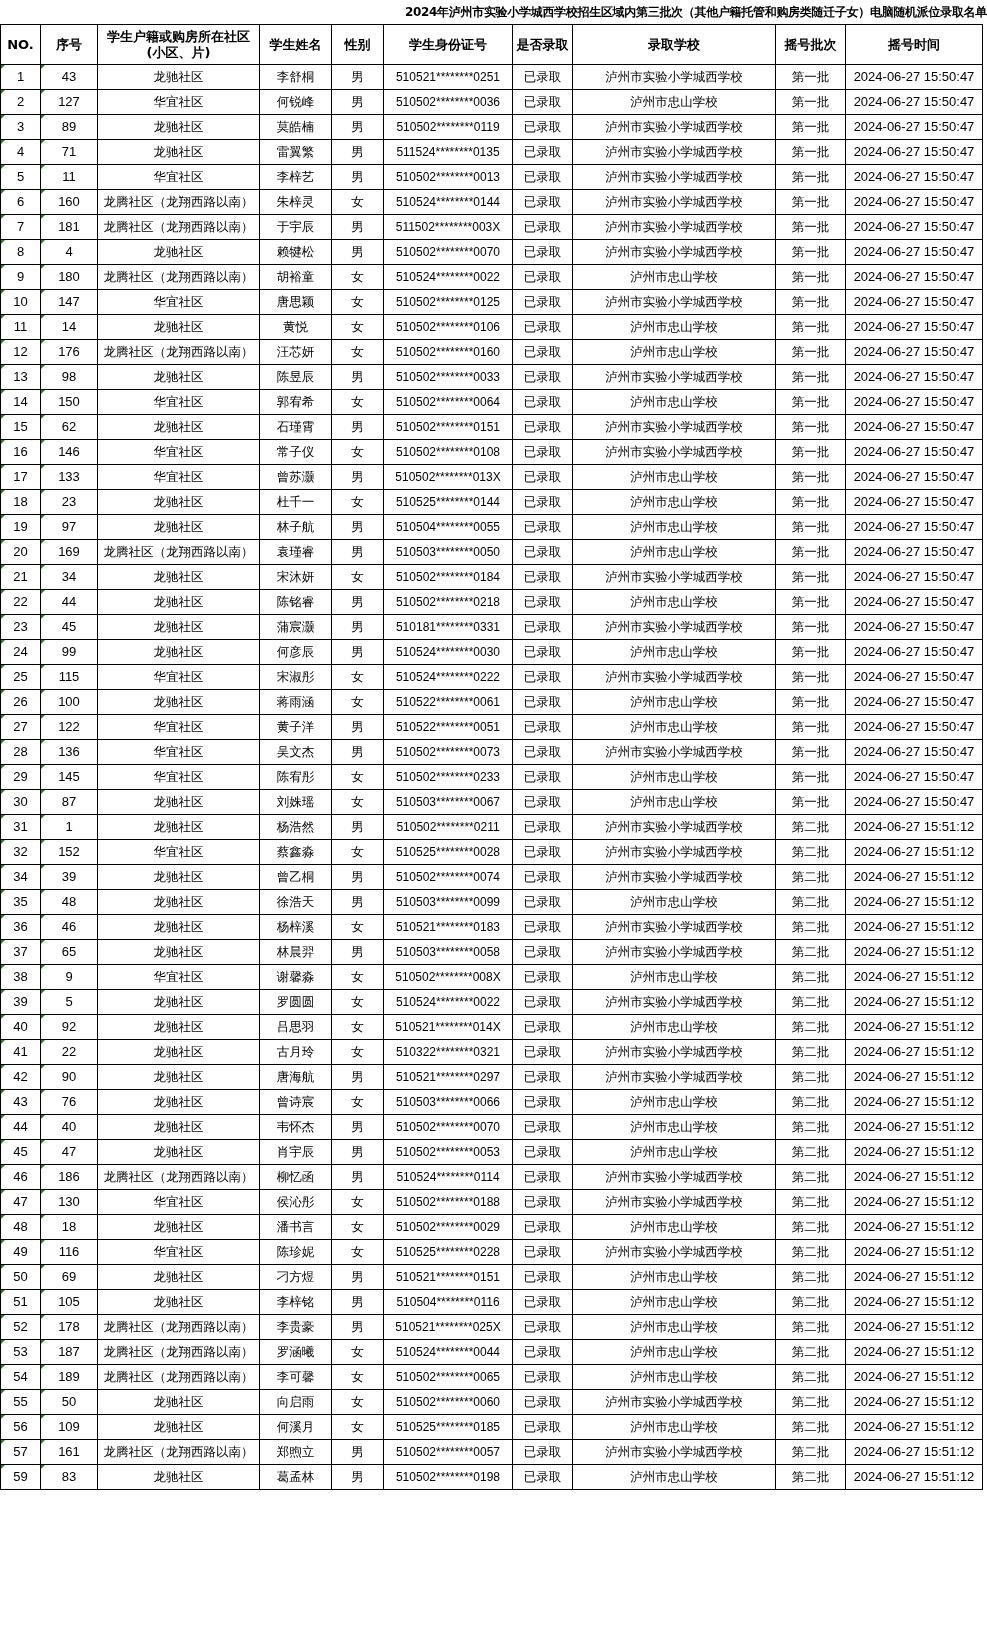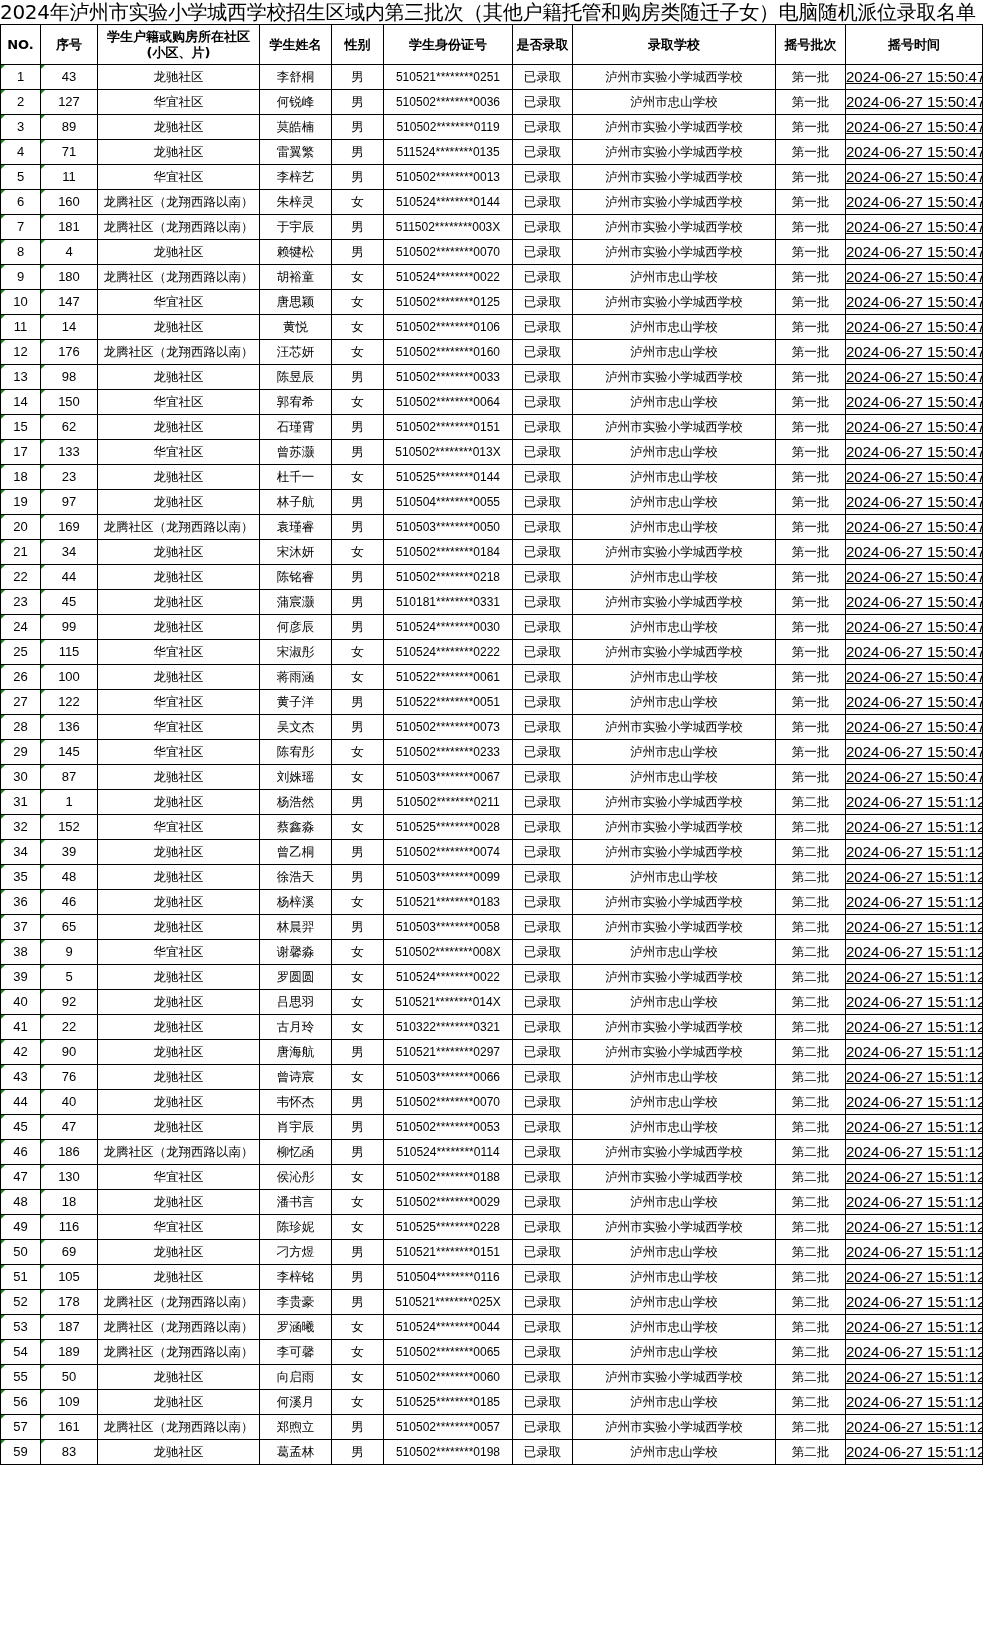--- a/index.html
+++ b/index.html
@@ -1,40 +1,40 @@
 <!DOCTYPE html>
 <html><head>
   <meta charset="utf-8">
   <style>
     html, body { margin: 0; padding: 0; background: #ffffff; }
     body { width: 987px; height: 1629px; overflow: hidden; font-family: "DejaVu Sans", "Liberation Sans", sans-serif; color: #000; }
     .title {
       position: absolute; left: 0; top: 0; width: 987px; height: 24px;
-      text-align: left; font-weight: normal; font-size: 20px; line-height: 24px; letter-spacing: -0.3px;
+      text-align: right; font-weight: bold; font-size: 12px; line-height: 24px; letter-spacing: -0.3px;
       white-space: nowrap;
     }
     table.roster {
       position: absolute; left: 0; top: 24px;
       border-collapse: collapse; table-layout: fixed; width: 982px;
       font-size: 12.5px;
     }
     table.roster th, table.roster td {
       border: 1px solid #000; text-align: center; vertical-align: middle;
       padding: 0; white-space: nowrap; overflow: hidden;
     }
     table.roster thead th { height: 39px; font-weight: bold; font-size: 13px; line-height: 16px; }
     table.roster tbody td { height: 24px; line-height: 24px; }
     td.num { font-family: "Liberation Sans", "DejaVu Sans", sans-serif; font-size: 13px; }
     td.flag { position: relative; }
     td.flag::before {
       content: ""; position: absolute; left: 0; top: 0;
       border-top: 4px solid #1a8a1a; border-right: 4px solid transparent;
     }
     td.id { text-align: left; padding-left: 10px; font-family: "Liberation Sans", "DejaVu Sans", sans-serif; font-size: 12px; }
-    td.time { font-family: "Liberation Sans", "DejaVu Sans", sans-serif; font-size: 15px; text-decoration: underline; }
+    td.time { font-family: "Liberation Sans", "DejaVu Sans", sans-serif; font-size: 13px; }
     td.cm-left { text-align: left; padding-left: 2px; }
   </style>
 </head>
 <body>
 
 <div class="title">2024年泸州市实验小学城西学校招生区域内第三批次（其他户籍托管和购房类随迁子女）电脑随机派位录取名单</div>
 
 <table class="roster">
   <colgroup>
     <col style="width:40px">
@@ -240,20 +240,32 @@
         <td>龙驰社区</td>
         <td>石瑾霄</td>
         <td>男</td>
         <td class="id">510502********0151</td>
         <td>已录取</td>
         <td>泸州市实验小学城西学校</td>
         <td>第一批</td>
         <td class="time">2024-06-27 15:50:47</td>
       </tr>
       <tr>
+        <td class="num flag">16</td>
+        <td class="num flag">146</td>
+        <td>华宜社区</td>
+        <td>常子仪</td>
+        <td>女</td>
+        <td class="id">510502********0108</td>
+        <td>已录取</td>
+        <td>泸州市实验小学城西学校</td>
+        <td>第一批</td>
+        <td class="time">2024-06-27 15:50:47</td>
+      </tr>
+      <tr>
         <td class="num flag">17</td>
         <td class="num flag">133</td>
         <td>华宜社区</td>
         <td>曾苏灏</td>
         <td>男</td>
         <td class="id">510502********013X</td>
         <td>已录取</td>
         <td>泸州市忠山学校</td>
         <td>第一批</td>
         <td class="time">2024-06-27 15:50:47</td>

